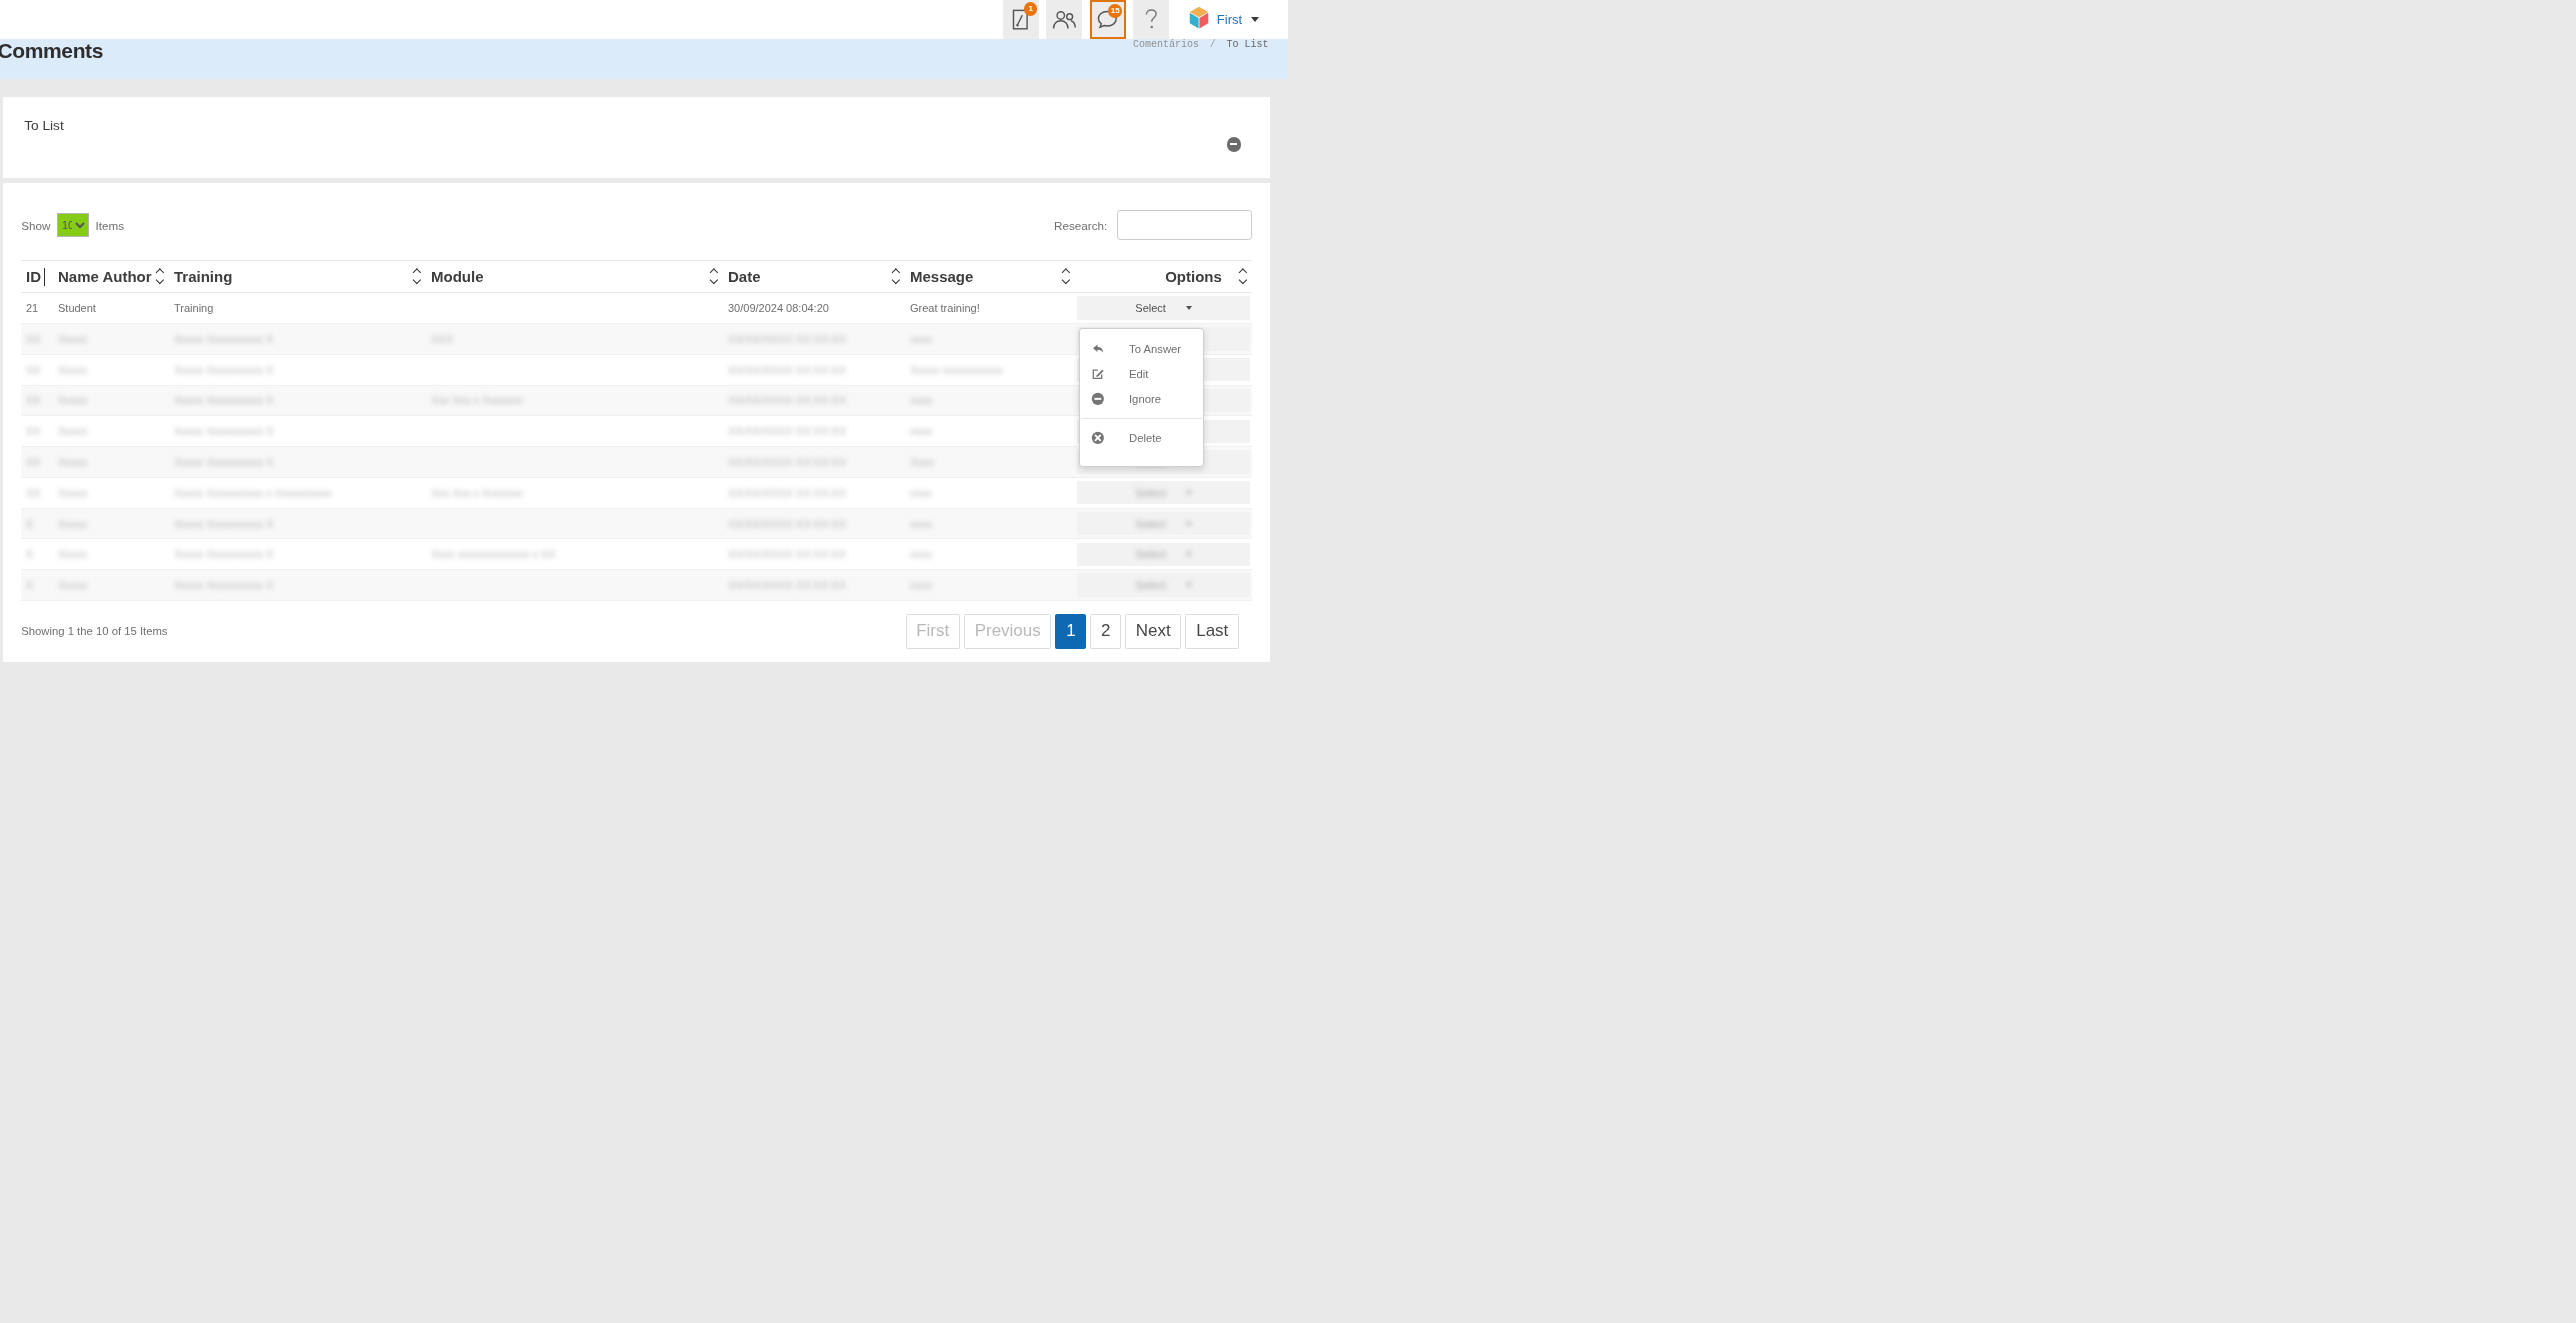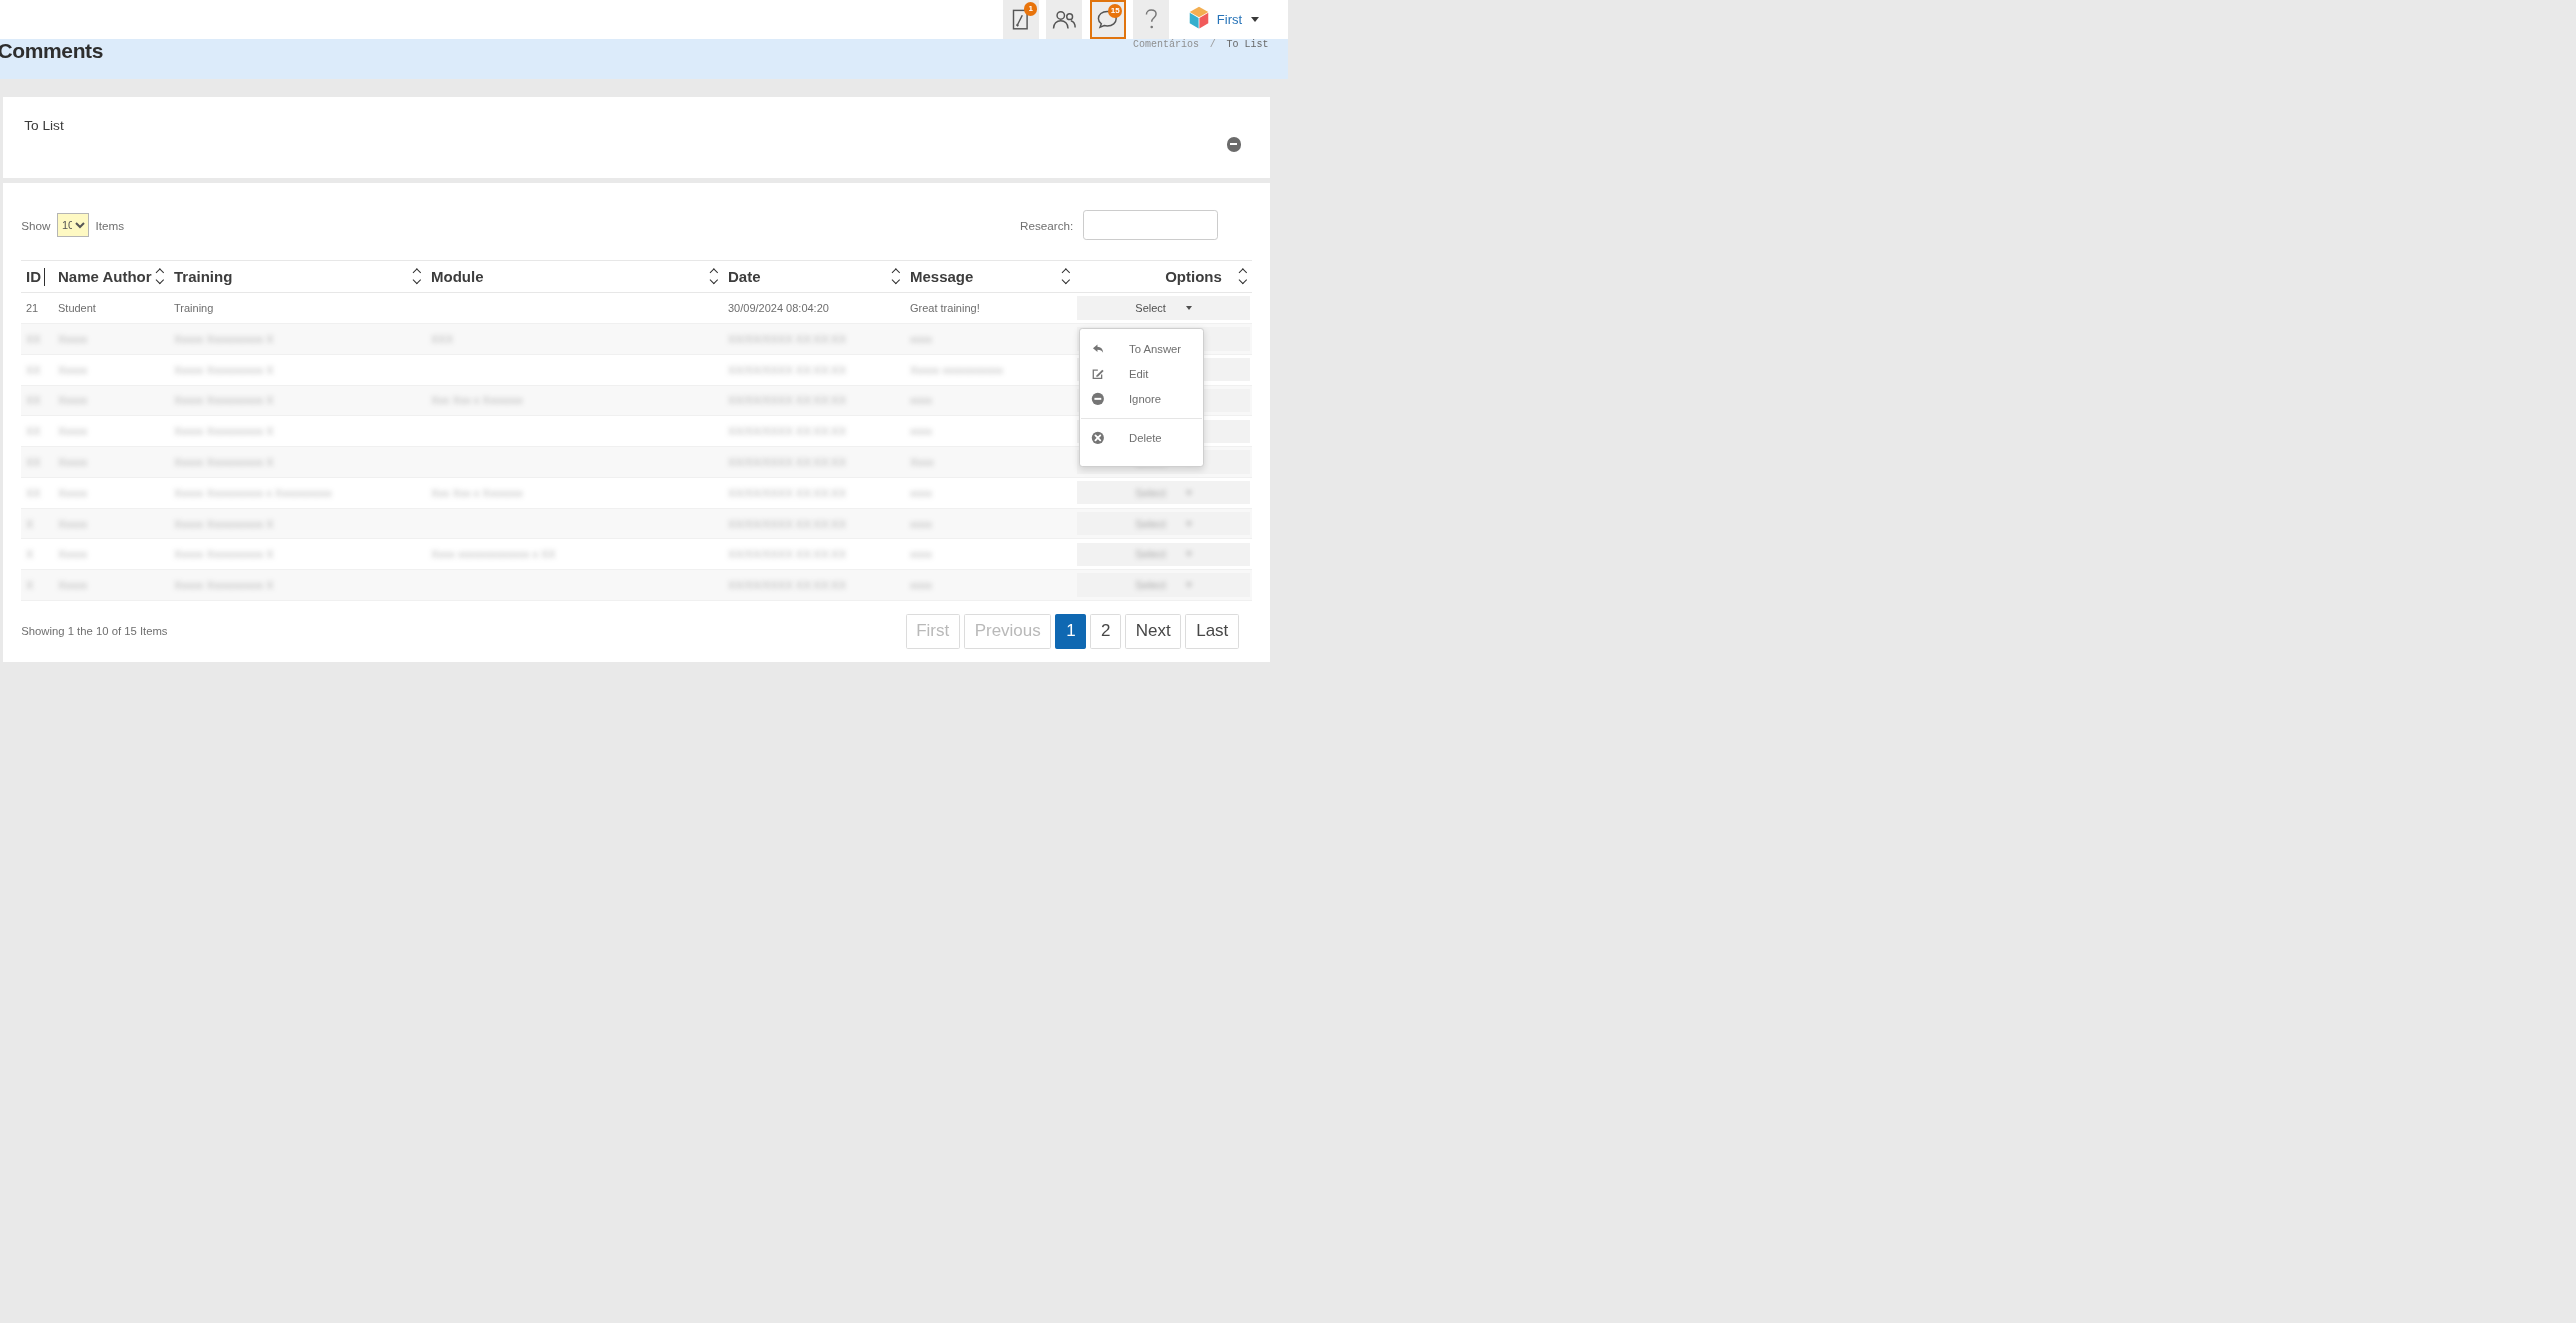--- a/index.html
+++ b/index.html
@@ -77,24 +77,24 @@
     padding: 27.5px 18px 13px 18px; position: relative; min-height: 461px;
   }
 
   
   .toolbar {
     display: flex; justify-content: space-between; align-items: center;
     margin-bottom: 19.4px;
   }
   .show-group { display: flex; align-items: center; gap: 6.5px; font-size: 11.7px; color: #6f6f6f; }
   .show-select {
-    width: 32px; height: 24px; border: 0.8px solid #b5b5b5; background: #fef9c3;
+    width: 32px; height: 24px; border: 0.8px solid #b5b5b5; background: #84cc16;
     font-size: 11px; color: #555; font-family: "Liberation Sans", sans-serif;
   }
-  .search-group { display: flex; align-items: center; gap: 9.7px; margin-right: 34px; }
+  .search-group { display: flex; align-items: center; gap: 9.7px; }
   .search-label { font-size: 11.7px; color: #6f6f6f; }
   .search-input {
     width: 135px; height: 30px; border: 0.8px solid #ccc; border-radius: 3.2px;
     padding: 0 6.5px; font-size: 11.3px; color: #555; outline: none;
   }
 
   
   table { width: 100%; border-collapse: collapse; table-layout: fixed; }
   col.c-id { width: 32px; } col.c-author { width: 116px; } col.c-training { width: 257px; }
   col.c-module { width: 297px; } col.c-date { width: 182px; } col.c-message { width: 170px; }

